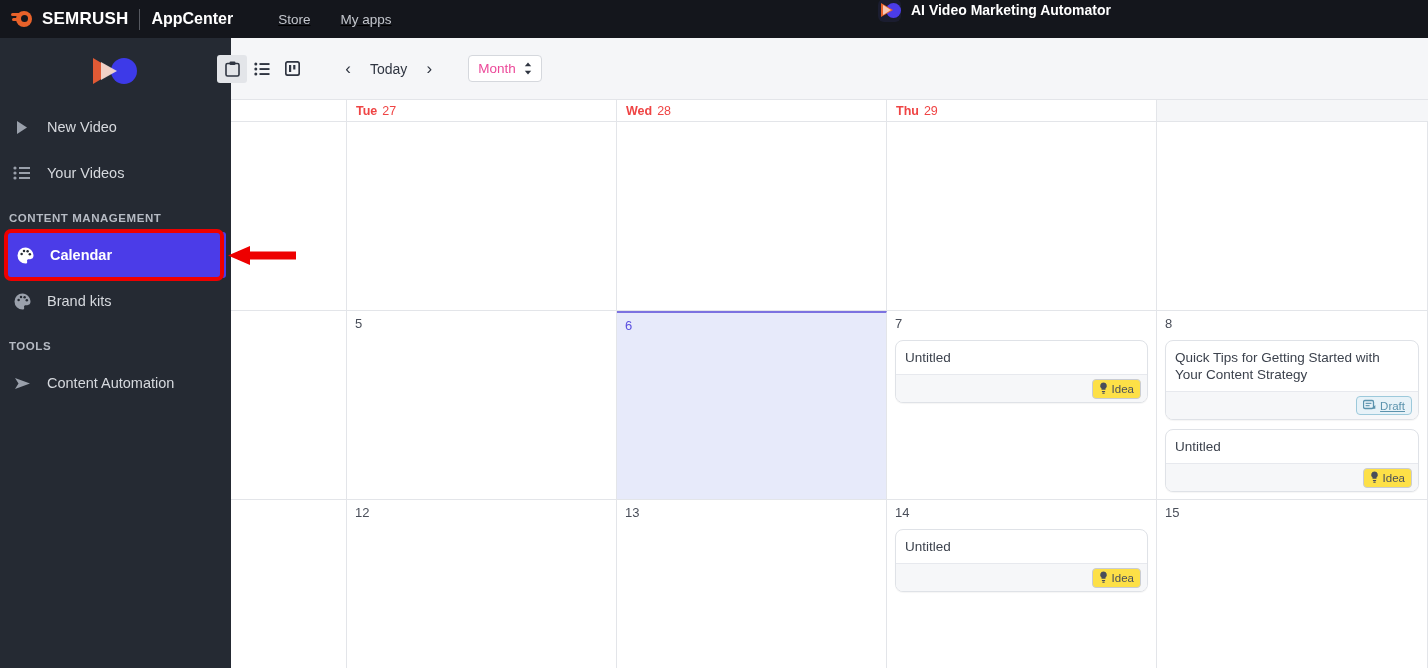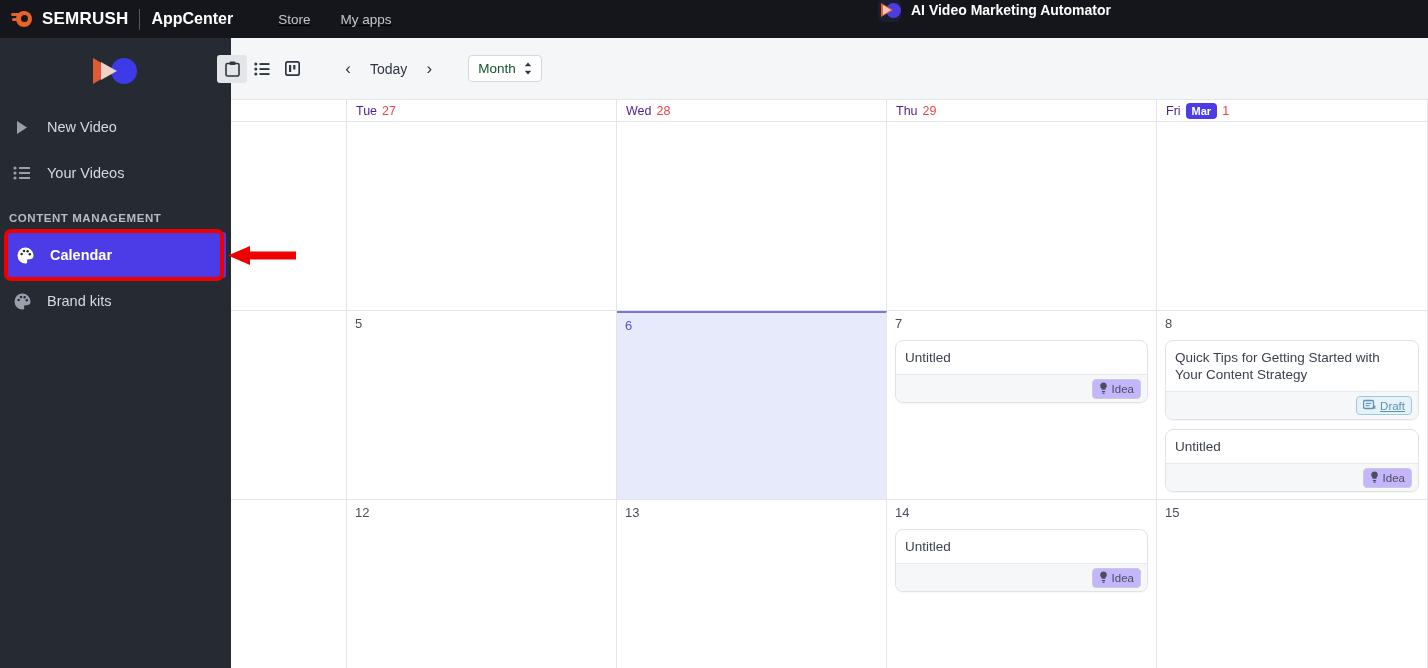--- a/index.html
+++ b/index.html
@@ -136,21 +136,21 @@
     justify-content: center; color: #2f3541; cursor: pointer; font-size: 17px;
   }
   .tb-today {
     font-size: 14px; color: #2f3541; padding: 0 7px; cursor: pointer;
   }
   .tb-select {
     margin-left: 26px; height: 27px; border: 1px solid #d5d8dd;
     border-radius: 4px; background: #ffffff; display: flex;
     align-items: center; padding: 0 9px; gap: 8px; cursor: pointer;
   }
-  .tb-select .txt { font-size: 13.5px; color: #14532d; }
+  .tb-select .txt { font-size: 13.5px; color: #ec4899; }
   .tb-select .updown { display: flex; flex-direction: column;
                        line-height: 5px; color: #2f3541; font-size: 9px; }
 
   
   .cal { position: relative; width: 1197px; height: 568px; background: #fff; }
   .cal-head {
     display: grid; height: 22px;
     grid-template-columns: 116px 270px 270px 270px 271px;
     border-bottom: 1px solid #e3e5e9;
     background: #f5f6f8;
@@ -165,21 +165,21 @@
     border-right: 1px solid #e3e5e9; position: relative;
     padding: 5px 8px 0 8px; overflow: hidden;
   }
   .cell.today { background: #e7eafa; border-top: 2px solid #7c72e0; }
   .daynum { font-size: 13px; color: #4a4f5a; }
   .cell.today .daynum { color: #5b4fe0; }
   .hdr-cell {
     border-right: 1px solid #e3e5e9; display: flex; align-items: center;
     padding-left: 9px; font-size: 12.5px; background: #ffffff;
   }
-  .hdr-dow { color: #4c1d95; font-weight: normal; margin-right: 5px; }
+  .hdr-dow { color: #ef4444; font-weight: bold; margin-right: 5px; }
   .hdr-num { color: #ef4444; }
   .mon-badge {
     background: #4b3ce8; color: #ffffff; font-size: 11px; font-weight: bold;
     border-radius: 4px; padding: 2px 6px; margin-right: 5px;
   }
 
   
   .evt {
     background: #ffffff; border: 1px solid #dfe2e7; border-radius: 8px;
     margin-top: 9px; overflow: hidden;
@@ -190,21 +190,21 @@
     line-height: 17px;
   }
   .evt-foot {
     border-top: 1px solid #e7e9ee; background: #f6f7f9;
     height: 28px; display: flex; align-items: center;
     justify-content: flex-end; padding-right: 6px;
   }
   .badge {
     display: inline-flex; align-items: center; gap: 4px;
     border-radius: 4px; padding: 2px 6px; font-size: 11.5px;
-    border: 1px solid #c9ccd3; background: #c4b5fd; color: #4a4f5a;
+    border: 1px solid #c9ccd3; background: #fde047; color: #4a4f5a;
   }
   .badge.draft {
     border-color: #9cc9db; background: #e7f2f8; color: #5b93ad; text-decoration: underline;
   }
 
   
   .anno-rect {
     position: absolute; left: 4px; top: 229px; width: 220px; height: 52px;
     border: 4px solid #ee0000; border-radius: 7px; pointer-events: none;
   }
@@ -297,21 +297,30 @@
           <path d="M9.5 1.5a8 8 0 100 16c1.1 0 1.7-.7 1.7-1.6 0-.5-.2-.8-.2-1.2 0-.9.7-1.5 1.6-1.5h1.6c2.1 0 3.3-1.4 3.3-3.6 0-4.3-3.6-8.1-8-8.1z" fill="currentColor"></path>
           <circle cx="5.6" cy="8" r="1.25" fill="#252a33"></circle>
           <circle cx="8" cy="5" r="1.25" fill="#252a33"></circle>
           <circle cx="11.6" cy="5.2" r="1.25" fill="#252a33"></circle>
           <circle cx="13.8" cy="8.2" r="1.25" fill="#252a33"></circle>
         </svg>
       </span>
       <span class="lbl">Brand kits</span>
     </div>
 
-
+    <div class="nav-section">TOOLS</div>
+
+    <div class="nav-item">
+      <span class="ico">
+        <svg width="19" height="19" viewBox="0 0 19 19">
+          <path d="M2 4 L17 9.5 L2 15 L5.5 9.5 Z" fill="currentColor"></path>
+        </svg>
+      </span>
+      <span class="lbl">Content Automation</span>
+    </div>
   </div>
 
   <div class="main">
 
     <div class="toolbar">
       <div class="tb-icons">
         <div class="tb-ico sel">
           <svg width="15" height="16" viewBox="0 0 15 16">
             <rect x="1" y="2.5" width="13" height="12.5" rx="1.6" fill="none" stroke="currentColor" stroke-width="1.6"></rect>
             <rect x="4.5" y="0.5" width="6" height="3.5" rx="1.2" fill="currentColor"></rect>
@@ -360,25 +369,20 @@
           <span class="hdr-dow">Tue</span>
           <span class="hdr-num">27</span>
         </div>
         <div class="hdr-cell">
           <span class="hdr-dow">Wed</span>
           <span class="hdr-num">28</span>
         </div>
         <div class="hdr-cell">
           <span class="hdr-dow">Thu</span>
           <span class="hdr-num">29</span>
-        </div>
-        <div class="hdr-cell">
-          <span class="hdr-dow">Fri</span>
-          <span class="mon-badge">Mar</span>
-          <span class="hdr-num">1</span>
         </div>
       </div>
 
       <div class="cal-row r1">
         <div class="cell"></div>
         <div class="cell"></div>
         <div class="cell"></div>
         <div class="cell"></div>
         <div class="cell"></div>
       </div>

